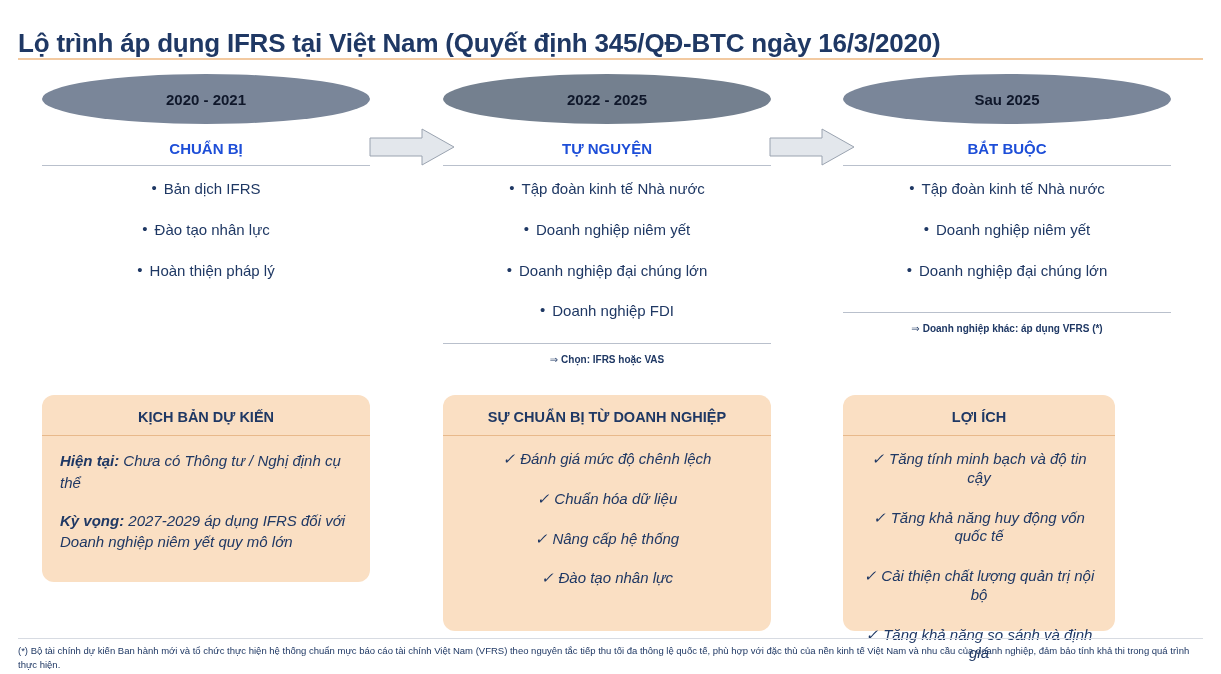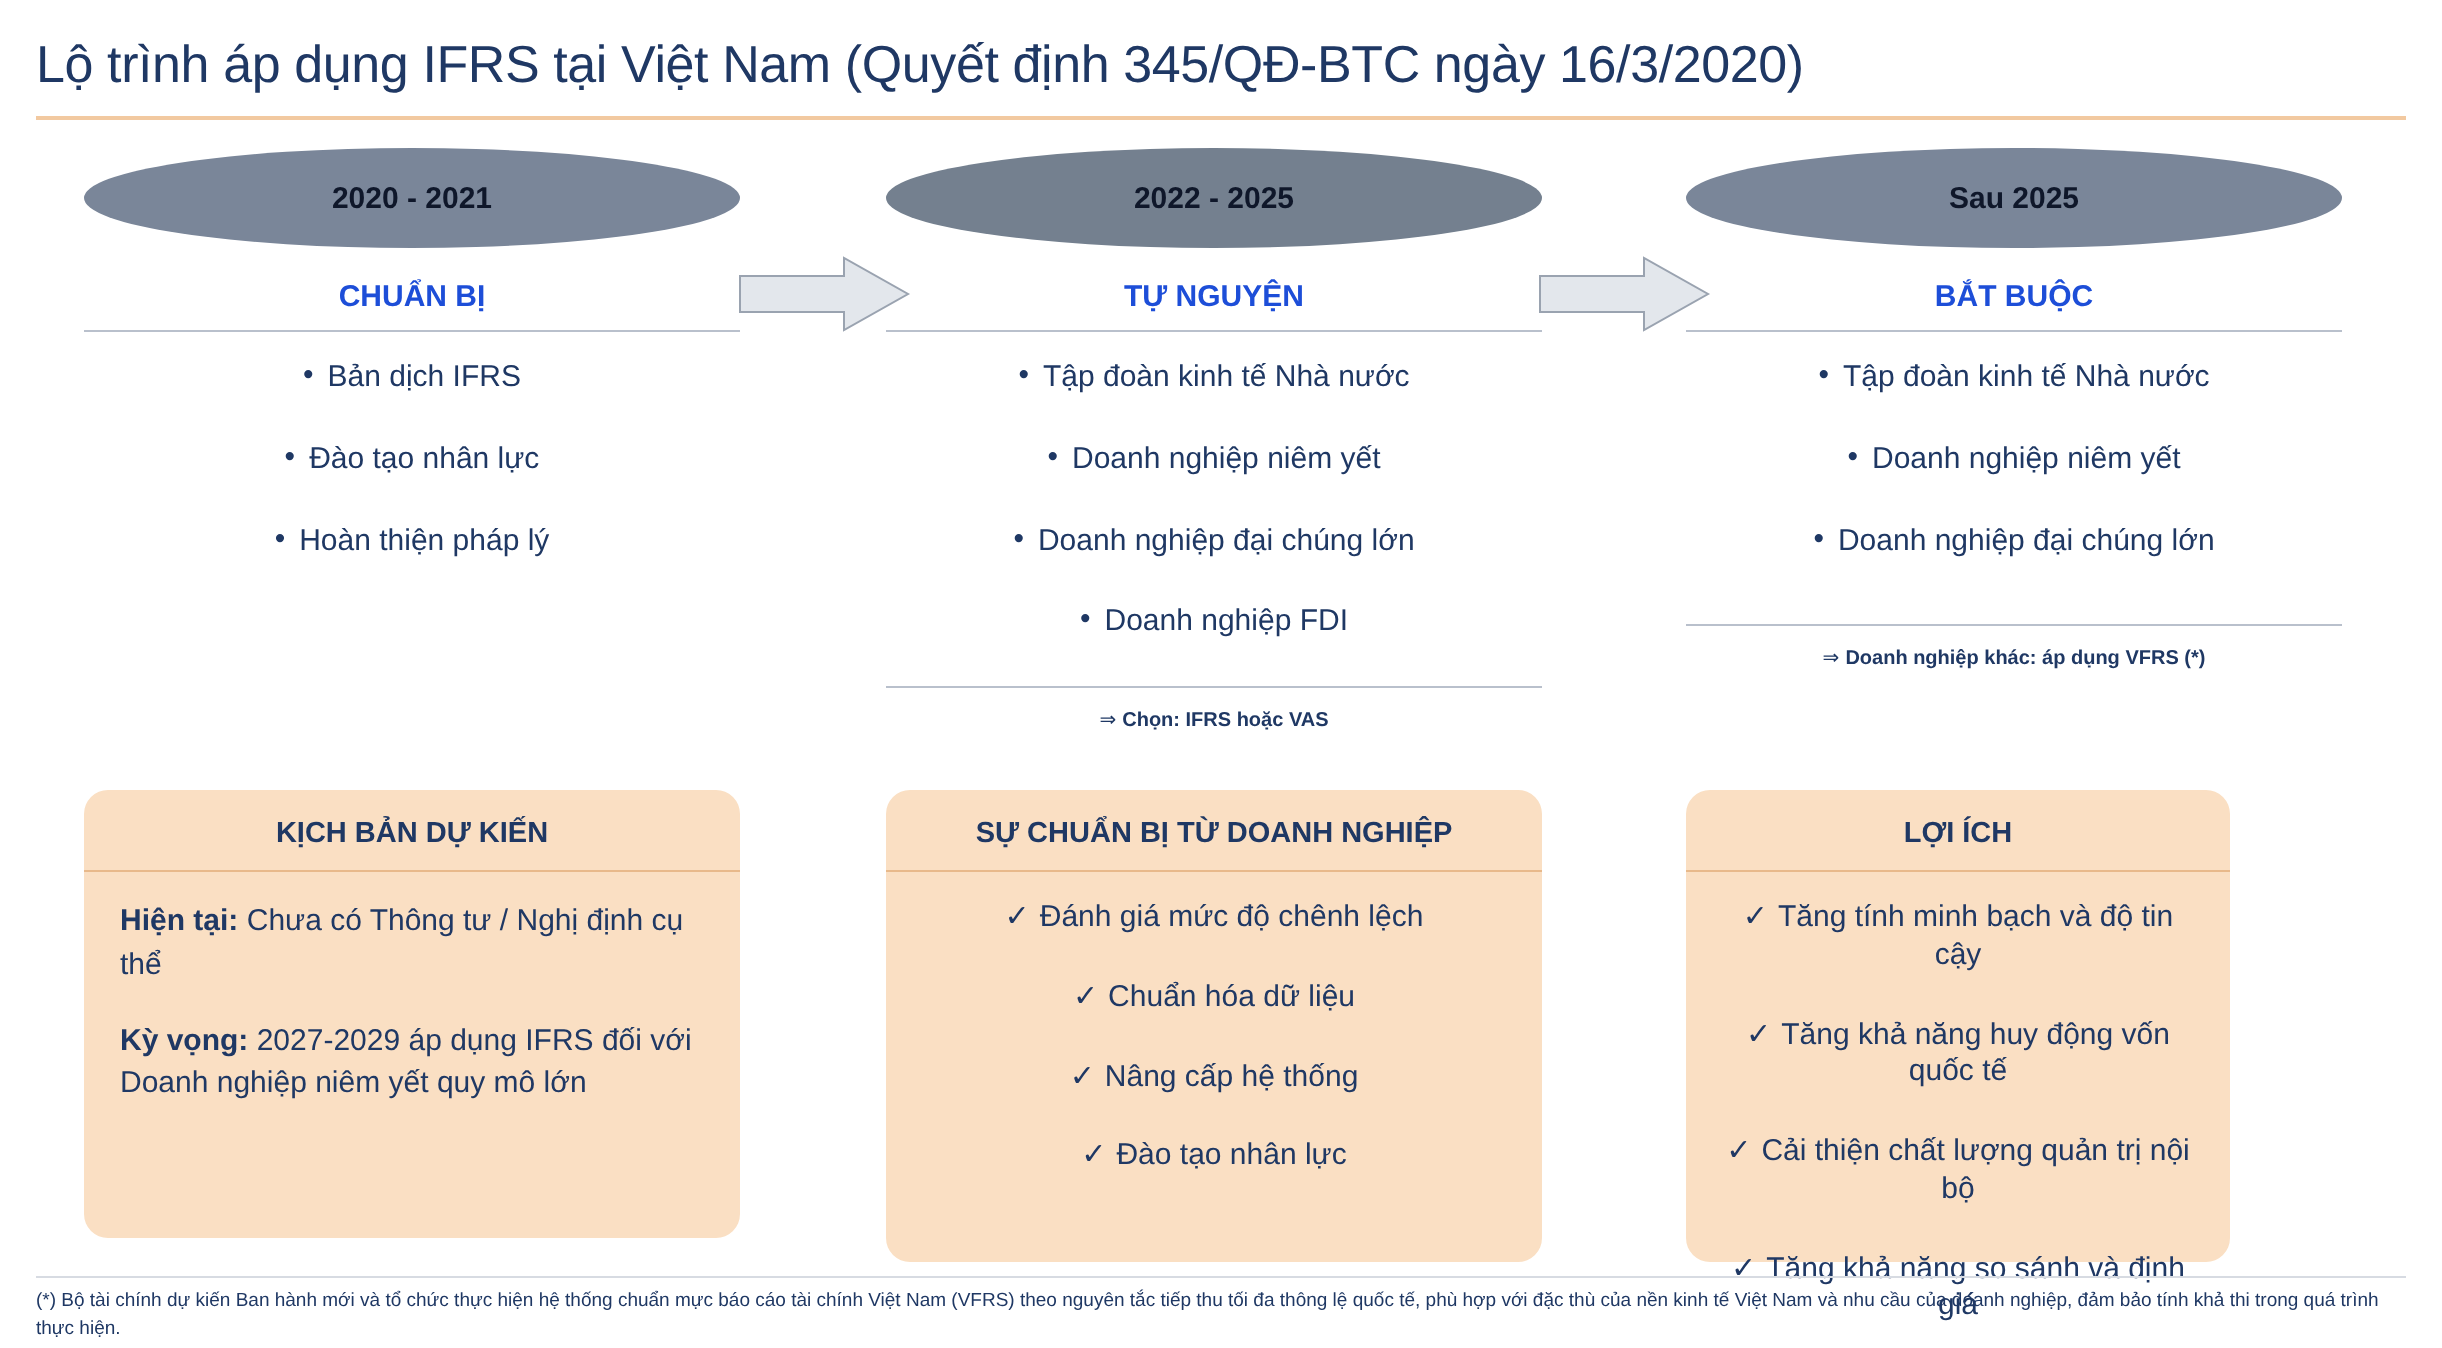--- a/index.html
+++ b/index.html
@@ -18,23 +18,23 @@
   .page {
     position: relative;
     width: 1221px;
     height: 674px;
   }
 
   
   .title {
     position: absolute;
     left: 18px;
-    top: 17px;
+    top: 28px;
     font-size: 26px;
-    font-weight: normal;
+    font-weight: bold;
     color: #1f3864;
     letter-spacing: -0.2px;
     white-space: nowrap;
   }
   .title-rule {
     position: absolute;
     left: 18px;
     top: 58px;
     width: 1185px;
     height: 2px;
@@ -125,34 +125,35 @@
   .arrow-1 { left: 368px; top: 127px; }
   .arrow-2 { left: 768px; top: 127px; }
 
   
   .panel {
     position: absolute;
     background: #fadfc3;
     border-radius: 12px;
     padding: 0;
   }
-  .panel-1 { left: 42px;  top: 395px; width: 328px; height: 224px; }
+  .panel-1 { left: 42px;  top: 395px; width: 328px; height: 187px; }
   .panel-2 { left: 443px; top: 395px; width: 328px; height: 236px; }
   .panel-3 { left: 843px; top: 395px; width: 272px; height: 236px; }
 
   .panel-title {
     text-align: center;
     font-size: 14.5px;
     font-weight: bold;
     color: #1f3864;
     padding: 14px 10px 10px 10px;
     border-bottom: 1px solid #e8b98b;
   }
   .panel-body {
     padding: 14px 18px 0 18px;
+    font-style: italic;
   }
   .panel-line {
     font-size: 15px;
     color: #1f3864;
     margin-bottom: 16px;
     line-height: 1.45;
   }
   .panel-line b { font-weight: bold; }
   .panel-list {
     margin: 0;

